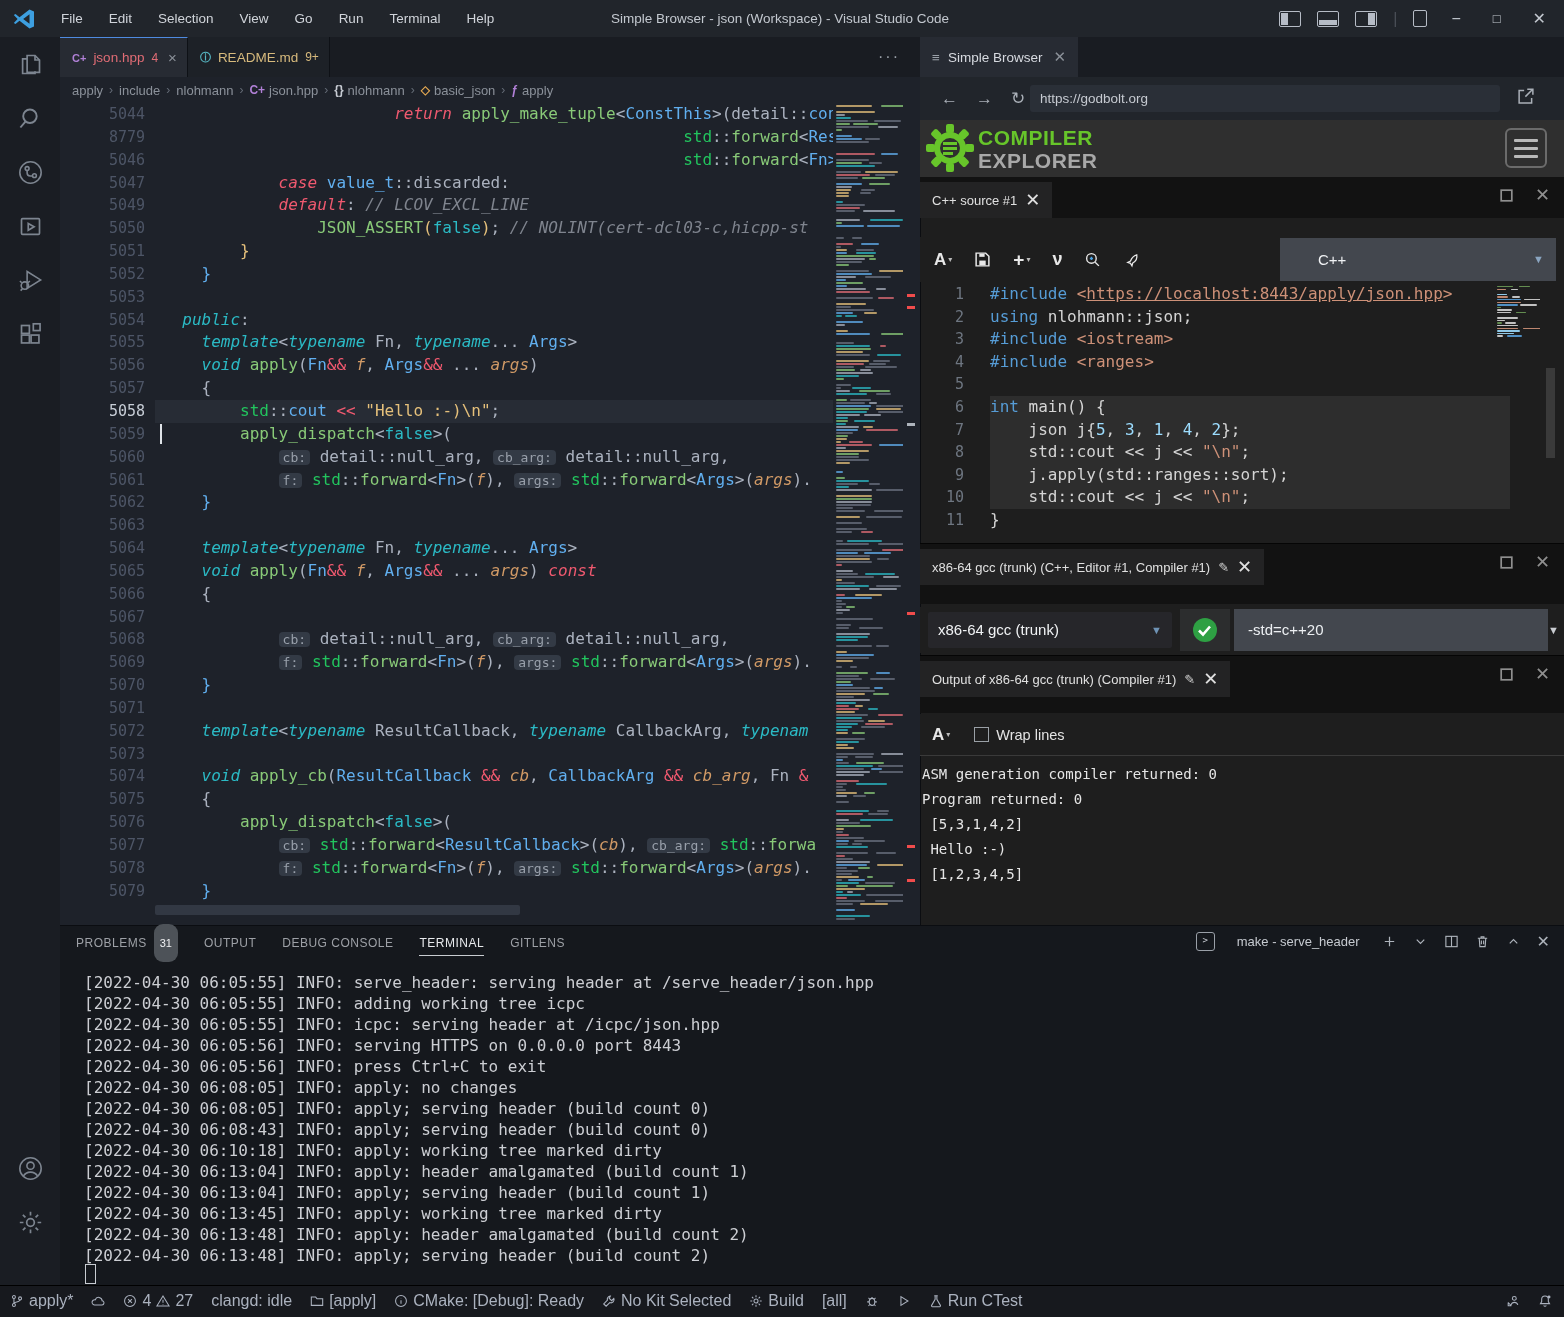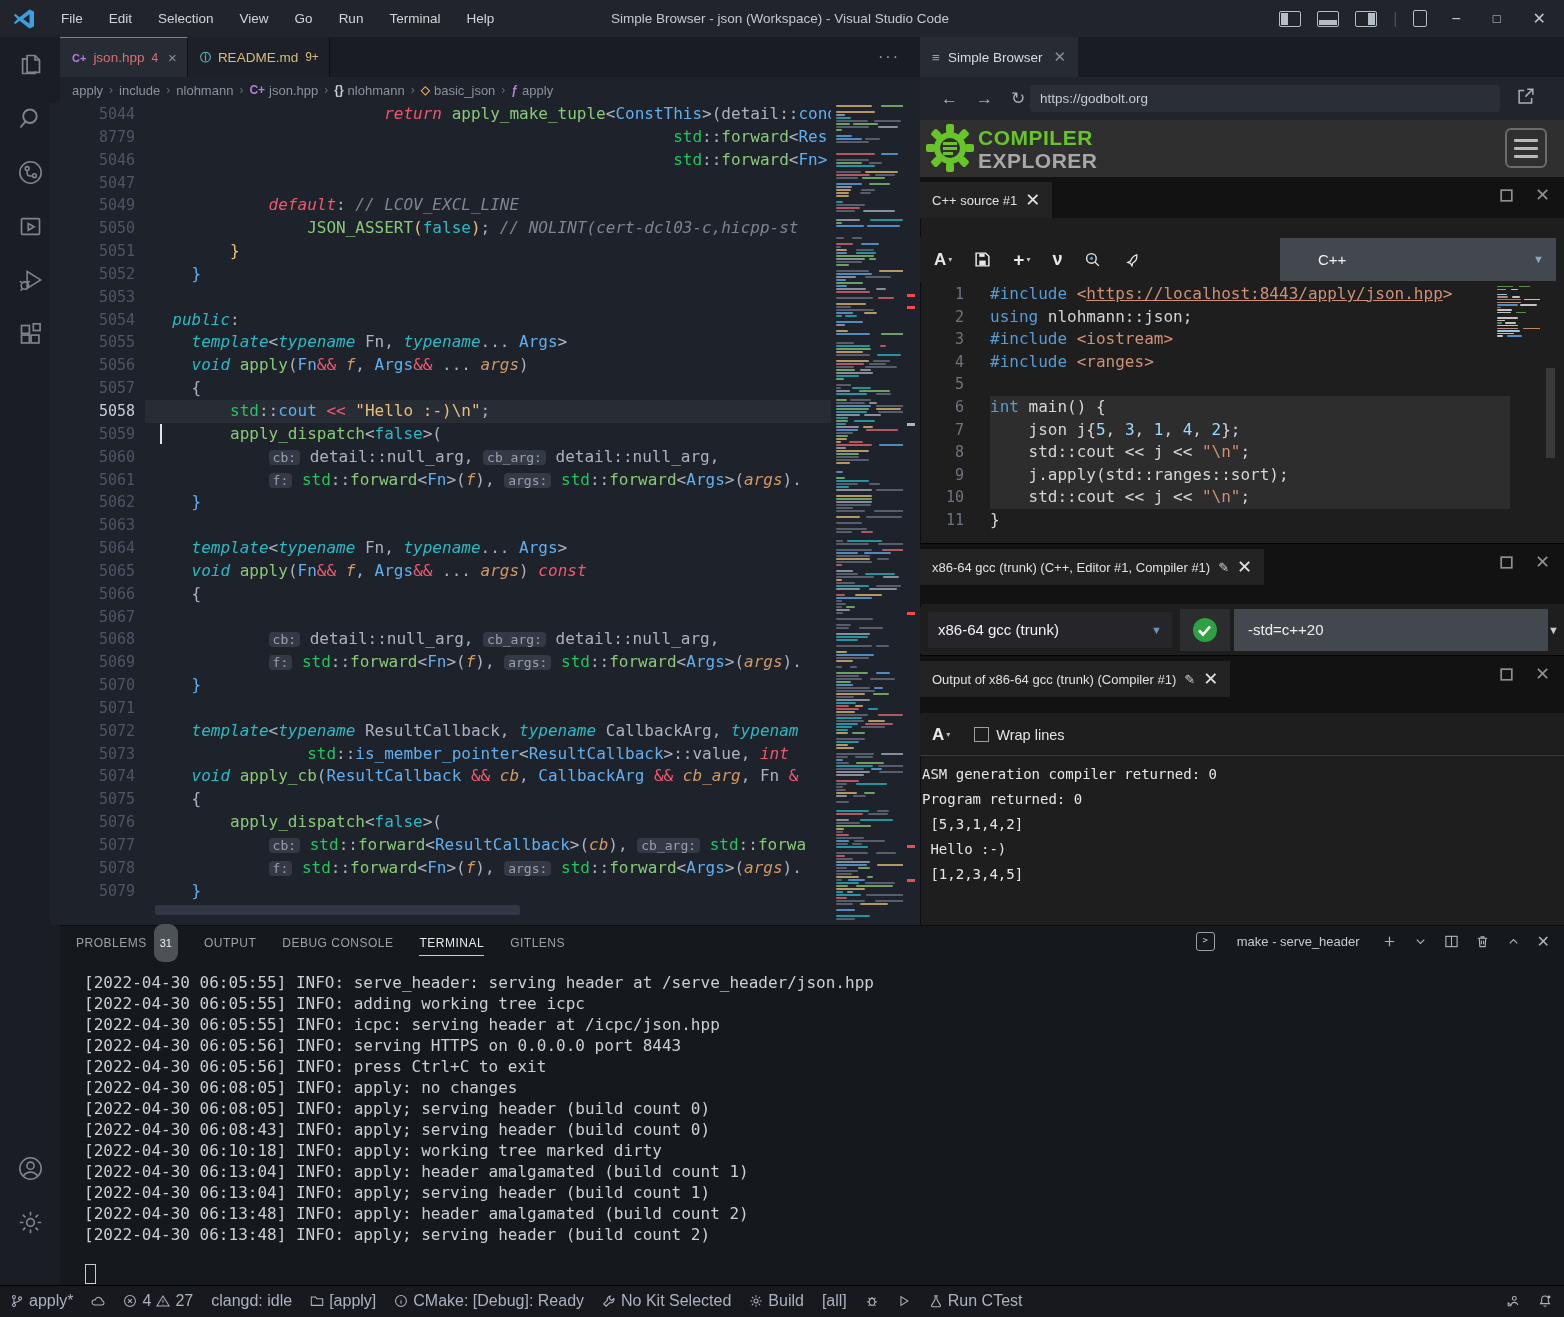--- a/index.html
+++ b/index.html
@@ -29,21 +29,21 @@
   .etab{height:40px;padding:0 10px 0 12px;display:flex;align-items:center;gap:7px;background:#1d2127;border-right:1px solid #0e1116;font-size:13.5px;box-sizing:border-box;}
   .etab.active{background:#272b33;border-top:1.5px solid #4e8ae0;}
   .tab-glyph{font-weight:bold;font-size:11px;}
   .tab-close{color:#8b9199;font-size:15px;margin-left:3px;}
   #tab-actions{right:648px;top:48px;color:#9aa0a8;font-size:16px;letter-spacing:2px;}
   
   #breadcrumb{left:72px;top:77px;width:840px;height:26px;font-size:13px;color:#8b919a;gap:2px;}
   .bc-sep{color:#646b76;padding:0 4px;font-size:12px;}
   .bc-glyph{font-weight:bold;margin-right:4px;font-size:12px;}
   
-  #editor{left:50px;top:103px;width:860px;height:822px;background:#1e222a;overflow:hidden;}
+  #editor{left:60px;top:103px;width:860px;height:822px;background:#1e222a;overflow:hidden;}
   .eline{display:flex;height:22.85px;line-height:22.85px;font-family:"DejaVu Sans Mono",monospace;font-size:16px;white-space:pre;}
   .eline .gut{width:95px;box-sizing:border-box;padding-right:10px;text-align:right;color:#4d5566;font-size:15px;flex:none;}
   .eline .code{width:678px;overflow:hidden;padding-left:8px;flex:none;}
   .eline.active .code{background:#272c35;}
   .eline.active .gut{color:#c7cdd6;}
   .caret{position:absolute;left:102px;top:320px;width:2px;height:20px;background:#dfe3e8;}
   .kw{color:#ef596f;font-style:italic}.kw2{color:#2bbac5;font-style:italic}
   .fn{color:#89ca78}.type{color:#61afef}.ns{color:#22c55e}.op{color:#ef596f}
   .str{color:#e5c07b}.param{color:#d19a66;font-style:italic}.cmt{color:#7f848e;font-style:italic}
   .pln{color:#abb2bf}.br1{color:#e5c07b}.br2{color:#61afef}.bool{color:#2bbac5}
@@ -274,21 +274,21 @@
       <span class="row">
         <span class="bc-glyph" style="color: rgb(177, 128, 215);">ƒ</span>
         <span>apply</span>
       </span>
     </div>
 
   <div id="editor" class="abs">
       <div class="eline"><span class="gut">5044</span><span class="code"><span class="pln">                        </span><span class="kw">return</span><span class="pln"> </span><span class="fn">apply_make_tuple</span><span class="pln">&lt;</span><span class="type">ConstThis</span><span class="pln">&gt;(</span><span class="pln">detail::</span><span class="type">conditio</span></span></div>
       <div class="eline"><span class="gut">8779</span><span class="code"><span class="pln">                                                      </span><span class="ns">std</span><span class="pln">::</span><span class="fn">forward</span><span class="pln">&lt;</span><span class="type">Res</span></span></div>
       <div class="eline"><span class="gut">5046</span><span class="code"><span class="pln">                                                      </span><span class="ns">std</span><span class="pln">::</span><span class="fn">forward</span><span class="pln">&lt;</span><span class="type">Fn&gt;</span></span></div>
-      <div class="eline"><span class="gut">5047</span></div>
+      <div class="eline"><span class="gut">5047</span><span class="code"><span class="pln">            </span><span class="kw">case</span><span class="pln"> </span><span class="type">value_t</span><span class="pln">::discarded:</span></span></div>
       <div class="eline"><span class="gut">5049</span><span class="code"><span class="pln">            </span><span class="kw">default</span><span class="pln">: </span><span class="cmt">// LCOV_EXCL_LINE</span></span></div>
       <div class="eline"><span class="gut">5050</span><span class="code"><span class="pln">                </span><span class="fn">JSON_ASSERT</span><span class="br1">(</span><span class="bool">false</span><span class="br1">)</span><span class="pln">; </span><span class="cmt">// NOLINT(cert-dcl03-c,hicpp-st</span></span></div>
       <div class="eline"><span class="gut">5051</span><span class="code"><span class="pln">        </span><span class="br1">}</span></span></div>
       <div class="eline"><span class="gut">5052</span><span class="code"><span class="pln">    </span><span class="br2">}</span></span></div>
       <div class="eline"><span class="gut">5053</span><span class="code"></span></div>
       <div class="eline"><span class="gut">5054</span><span class="code"><span class="pln">  </span><span class="kw2">public</span><span class="pln">:</span></span></div>
       <div class="eline"><span class="gut">5055</span><span class="code"><span class="pln">    </span><span class="kw2">template</span><span class="pln">&lt;</span><span class="kw2">typename</span><span class="pln"> Fn, </span><span class="kw2">typename</span><span class="pln">... </span><span class="type">Args</span><span class="pln">&gt;</span></span></div>
       <div class="eline"><span class="gut">5056</span><span class="code"><span class="pln">    </span><span class="kw2">void</span><span class="pln"> </span><span class="fn">apply</span><span class="pln">(</span><span class="type">Fn</span><span class="op">&amp;&amp;</span><span class="pln"> </span><span class="param">f</span><span class="pln">, </span><span class="type">Args</span><span class="op">&amp;&amp;</span><span class="pln"> ... </span><span class="param">args</span><span class="pln">)</span></span></div>
       <div class="eline"><span class="gut">5057</span><span class="code"><span class="pln">    </span><span class="pln">{</span></span></div>
       <div class="eline active"><span class="gut">5058</span><span class="code"><span class="pln">        </span><span class="ns">std</span><span class="pln">::</span><span class="type">cout</span><span class="pln"> </span><span class="op">&lt;&lt;</span><span class="pln"> </span><span class="str">"Hello :-)\n"</span><span class="pln">;</span></span></div>
@@ -299,21 +299,21 @@
       <div class="eline"><span class="gut">5063</span><span class="code"></span></div>
       <div class="eline"><span class="gut">5064</span><span class="code"><span class="pln">    </span><span class="kw2">template</span><span class="pln">&lt;</span><span class="kw2">typename</span><span class="pln"> Fn, </span><span class="kw2">typename</span><span class="pln">... </span><span class="type">Args</span><span class="pln">&gt;</span></span></div>
       <div class="eline"><span class="gut">5065</span><span class="code"><span class="pln">    </span><span class="kw2">void</span><span class="pln"> </span><span class="fn">apply</span><span class="pln">(</span><span class="type">Fn</span><span class="op">&amp;&amp;</span><span class="pln"> </span><span class="param">f</span><span class="pln">, </span><span class="type">Args</span><span class="op">&amp;&amp;</span><span class="pln"> ... </span><span class="param">args</span><span class="pln">) </span><span class="kw">const</span></span></div>
       <div class="eline"><span class="gut">5066</span><span class="code"><span class="pln">    </span><span class="pln">{</span></span></div>
       <div class="eline"><span class="gut">5067</span></div>
       <div class="eline"><span class="gut">5068</span><span class="code"><span class="pln">            </span><span class="hint">cb:</span><span class="pln"> detail::null_arg, </span><span class="hint">cb_arg:</span><span class="pln"> detail::null_arg,</span></span></div>
       <div class="eline"><span class="gut">5069</span><span class="code"><span class="pln">            </span><span class="hint">f:</span><span class="pln"> </span><span class="ns">std</span><span class="pln">::</span><span class="fn">forward</span><span class="pln">&lt;</span><span class="type">Fn</span><span class="pln">&gt;(</span><span class="param">f</span><span class="pln">), </span><span class="hint">args:</span><span class="pln"> </span><span class="ns">std</span><span class="pln">::</span><span class="fn">forward</span><span class="pln">&lt;</span><span class="type">Args</span><span class="pln">&gt;(</span><span class="param">args</span><span class="pln">).</span></span></div>
       <div class="eline"><span class="gut">5070</span><span class="code"><span class="pln">    </span><span class="br2">}</span></span></div>
       <div class="eline"><span class="gut">5071</span><span class="code"></span></div>
       <div class="eline"><span class="gut">5072</span><span class="code"><span class="pln">    </span><span class="kw2">template</span><span class="pln">&lt;</span><span class="kw2">typename</span><span class="pln"> ResultCallback, </span><span class="kw2">typename</span><span class="pln"> CallbackArg, </span><span class="kw2">typenam</span></span></div>
-      <div class="eline"><span class="gut">5073</span><span class="code"><span class="pln">                </span><span class="ns">std</span><span class="pln">::</span><span class="type">is_member_pointer</span><span class="pln">&lt;</span><span class="type">ResultCallback</span><span class="pln">&gt;::value, </span><span class="kw">int</span></span></div>
+      <div class="eline"><span class="gut">5073</span></div>
       <div class="eline"><span class="gut">5074</span><span class="code"><span class="pln">    </span><span class="kw2">void</span><span class="pln"> </span><span class="fn">apply_cb</span><span class="pln">(</span><span class="type">ResultCallback</span><span class="pln"> </span><span class="op">&amp;&amp;</span><span class="pln"> </span><span class="param">cb</span><span class="pln">, </span><span class="type">CallbackArg</span><span class="pln"> </span><span class="op">&amp;&amp;</span><span class="pln"> </span><span class="param">cb_arg</span><span class="pln">, Fn </span><span class="op">&amp;</span></span></div>
       <div class="eline"><span class="gut">5075</span><span class="code"><span class="pln">    </span><span class="pln">{</span></span></div>
       <div class="eline"><span class="gut">5076</span><span class="code"><span class="pln">        </span><span class="fn">apply_dispatch</span><span class="pln">&lt;</span><span class="bool">false</span><span class="pln">&gt;(</span></span></div>
       <div class="eline"><span class="gut">5077</span><span class="code"><span class="pln">            </span><span class="hint">cb:</span><span class="pln"> </span><span class="ns">std</span><span class="pln">::</span><span class="fn">forward</span><span class="pln">&lt;</span><span class="type">ResultCallback</span><span class="pln">&gt;(</span><span class="param">cb</span><span class="pln">), </span><span class="hint">cb_arg:</span><span class="pln"> </span><span class="ns">std</span><span class="pln">::</span><span class="fn">forwa</span></span></div>
       <div class="eline"><span class="gut">5078</span><span class="code"><span class="pln">            </span><span class="hint">f:</span><span class="pln"> </span><span class="ns">std</span><span class="pln">::</span><span class="fn">forward</span><span class="pln">&lt;</span><span class="type">Fn</span><span class="pln">&gt;(</span><span class="param">f</span><span class="pln">), </span><span class="hint">args:</span><span class="pln"> </span><span class="ns">std</span><span class="pln">::</span><span class="fn">forward</span><span class="pln">&lt;</span><span class="type">Args</span><span class="pln">&gt;(</span><span class="param">args</span><span class="pln">).</span></span></div>
       <div class="eline"><span class="gut">5079</span><span class="code"><span class="pln">    </span><span class="br2">}</span></span></div>
     </div>
   <div class="caret abs" style="left:160px;top:424px;"></div>
   <div id="minimap" class="abs">
       <span class="mm-bar" style="left: 3px; top: 2px; width: 36.108px; background: rgb(229, 192, 123); opacity: 0.75;"></span>
@@ -933,20 +933,21 @@
       <div class="tline">[2022-04-30 06:05:55] INFO: adding working tree icpc</div>
       <div class="tline">[2022-04-30 06:05:55] INFO: icpc: serving header at /icpc/json.hpp</div>
       <div class="tline">[2022-04-30 06:05:56] INFO: serving HTTPS on 0.0.0.0 port 8443</div>
       <div class="tline">[2022-04-30 06:05:56] INFO: press Ctrl+C to exit</div>
       <div class="tline">[2022-04-30 06:08:05] INFO: apply: no changes</div>
       <div class="tline">[2022-04-30 06:08:05] INFO: apply; serving header (build count 0)</div>
       <div class="tline">[2022-04-30 06:08:43] INFO: apply; serving header (build count 0)</div>
       <div class="tline">[2022-04-30 06:10:18] INFO: apply: working tree marked dirty</div>
       <div class="tline">[2022-04-30 06:13:04] INFO: apply: header amalgamated (build count 1)</div>
       <div class="tline">[2022-04-30 06:13:04] INFO: apply; serving header (build count 1)</div>
+      <div class="tline">[2022-04-30 06:13:45] INFO: apply: working tree marked dirty</div>
       <div class="tline">[2022-04-30 06:13:48] INFO: apply: header amalgamated (build count 2)</div>
       <div class="tline">[2022-04-30 06:13:48] INFO: apply; serving header (build count 2)</div>
     </div>
   <div id="term-cursor" class="abs"></div>
 
   <div id="statusbar" class="abs"></div>
   <div id="status-left" class="abs row">
       <span class="sitem">
         <span class="ic">
           <svg viewBox="0 0 16 16" fill="none" stroke="currentColor" stroke-width="1.2">

